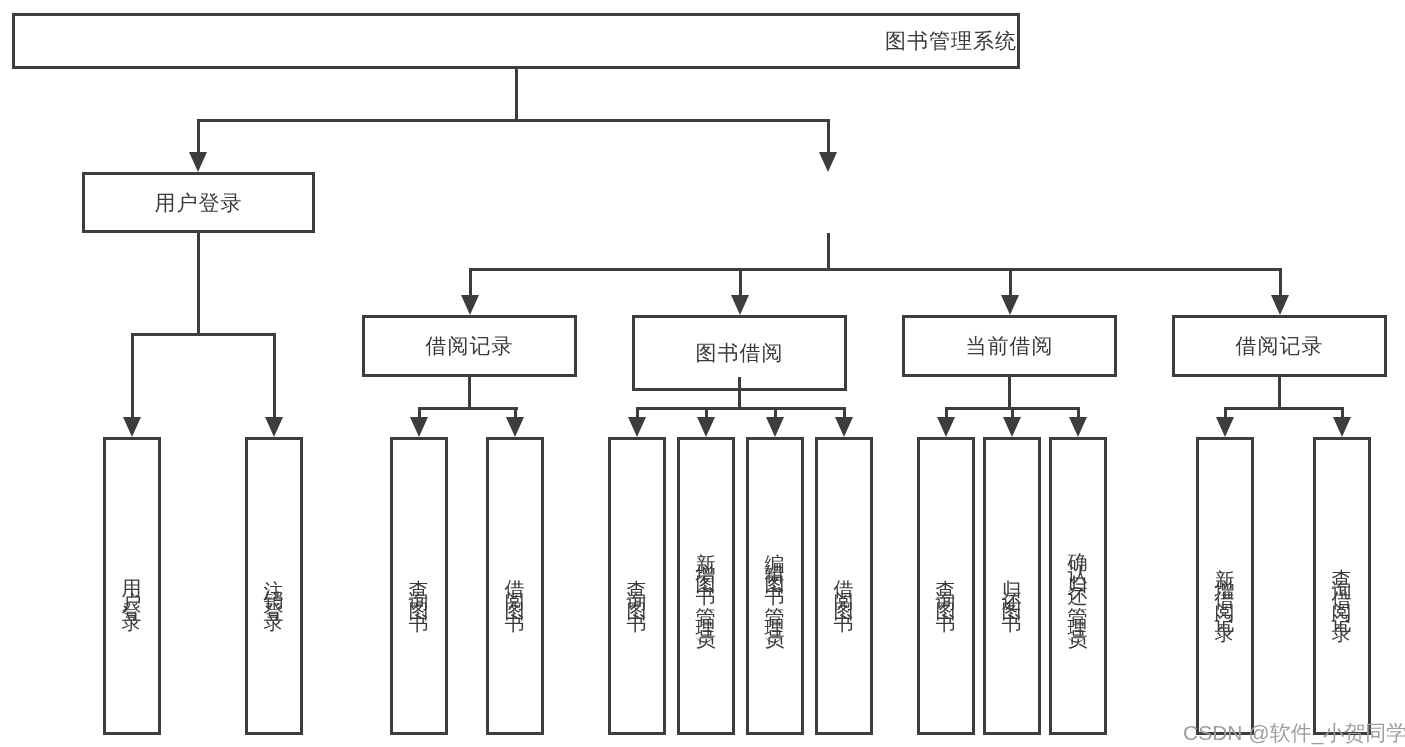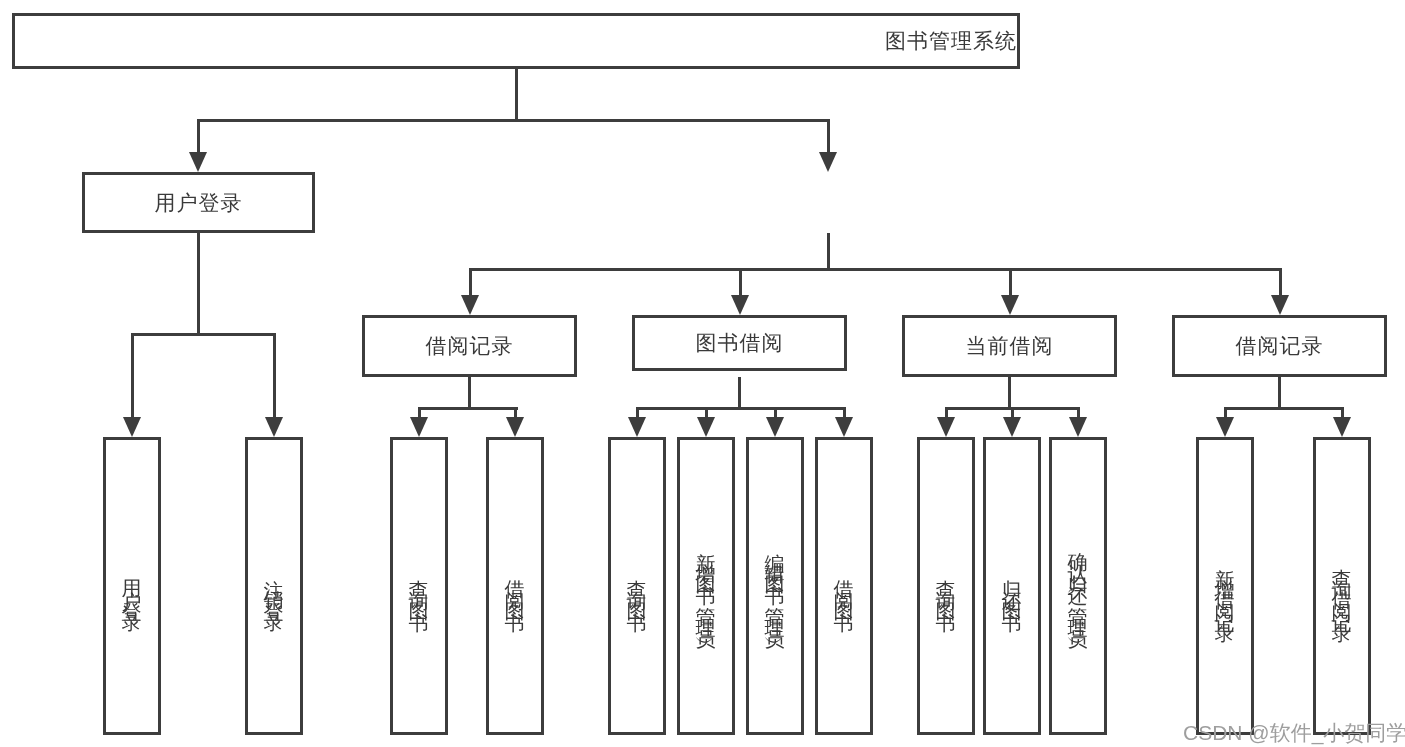--- a/index.html
+++ b/index.html
@@ -84,21 +84,21 @@
   <div class="line" style="left:1009px;top:268px;width:3px;height:29px;"></div>
   <div class="line" style="left:1279px;top:268px;width:3px;height:29px;"></div>
   <div class="arrow" style="left:461px;top:295px;"></div>
   <div class="arrow" style="left:731px;top:295px;"></div>
   <div class="arrow" style="left:1001px;top:295px;"></div>
   <div class="arrow" style="left:1271px;top:295px;"></div>
 
   <div class="box h" style="left:362px;top:315px;width:215px;height:62px;">
     <span>借阅记录</span>
   </div>
-  <div class="box h" style="left:632px;top:315px;width:215px;height:56px;">
+  <div class="box h" style="left:632px;top:315px;width:215px;height:76px;">
     <span>图书借阅</span>
   </div>
   <div class="box h" style="left:902px;top:315px;width:215px;height:62px;align-items:center;">
     <span>当前借阅</span>
   </div>
   <div class="box h" style="left:1172px;top:315px;width:215px;height:62px;">
     <span>借阅记录</span>
   </div>
 
   <div class="line" style="left:468px;top:377px;width:3px;height:33px;"></div>

